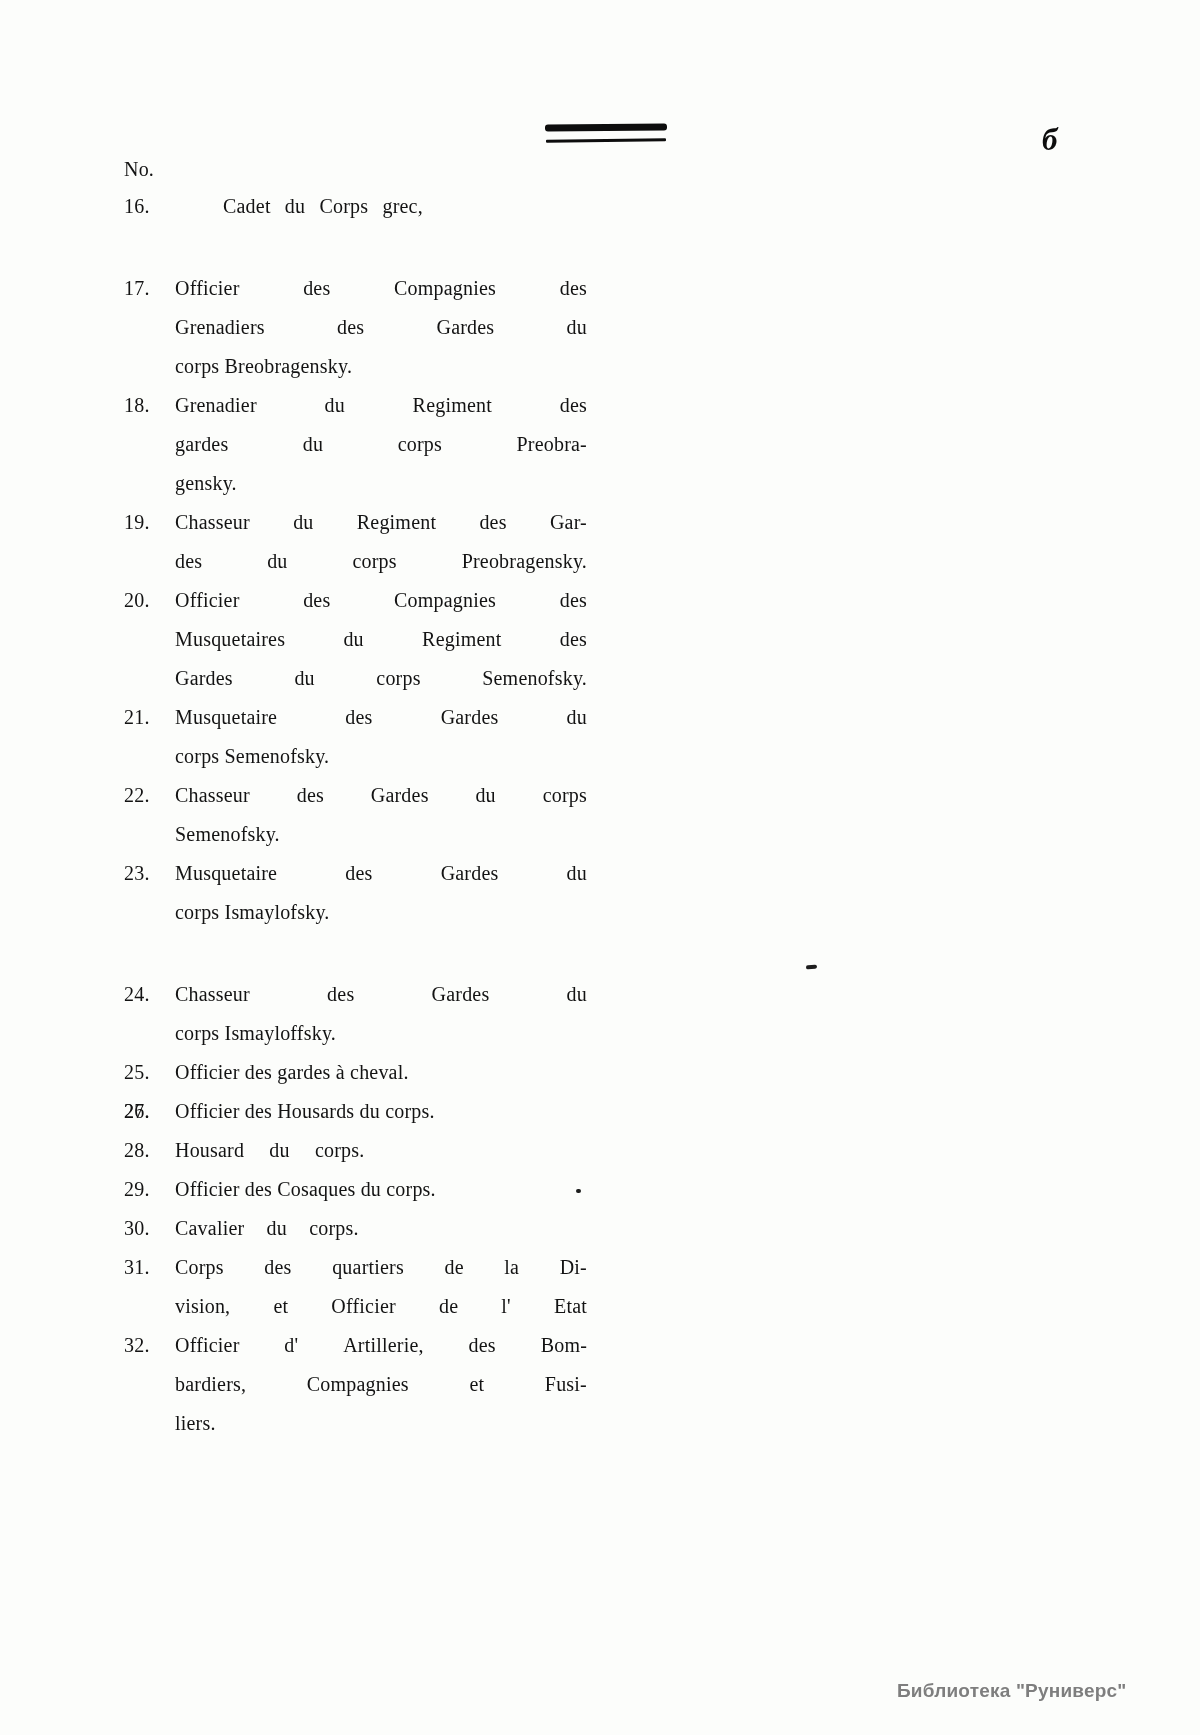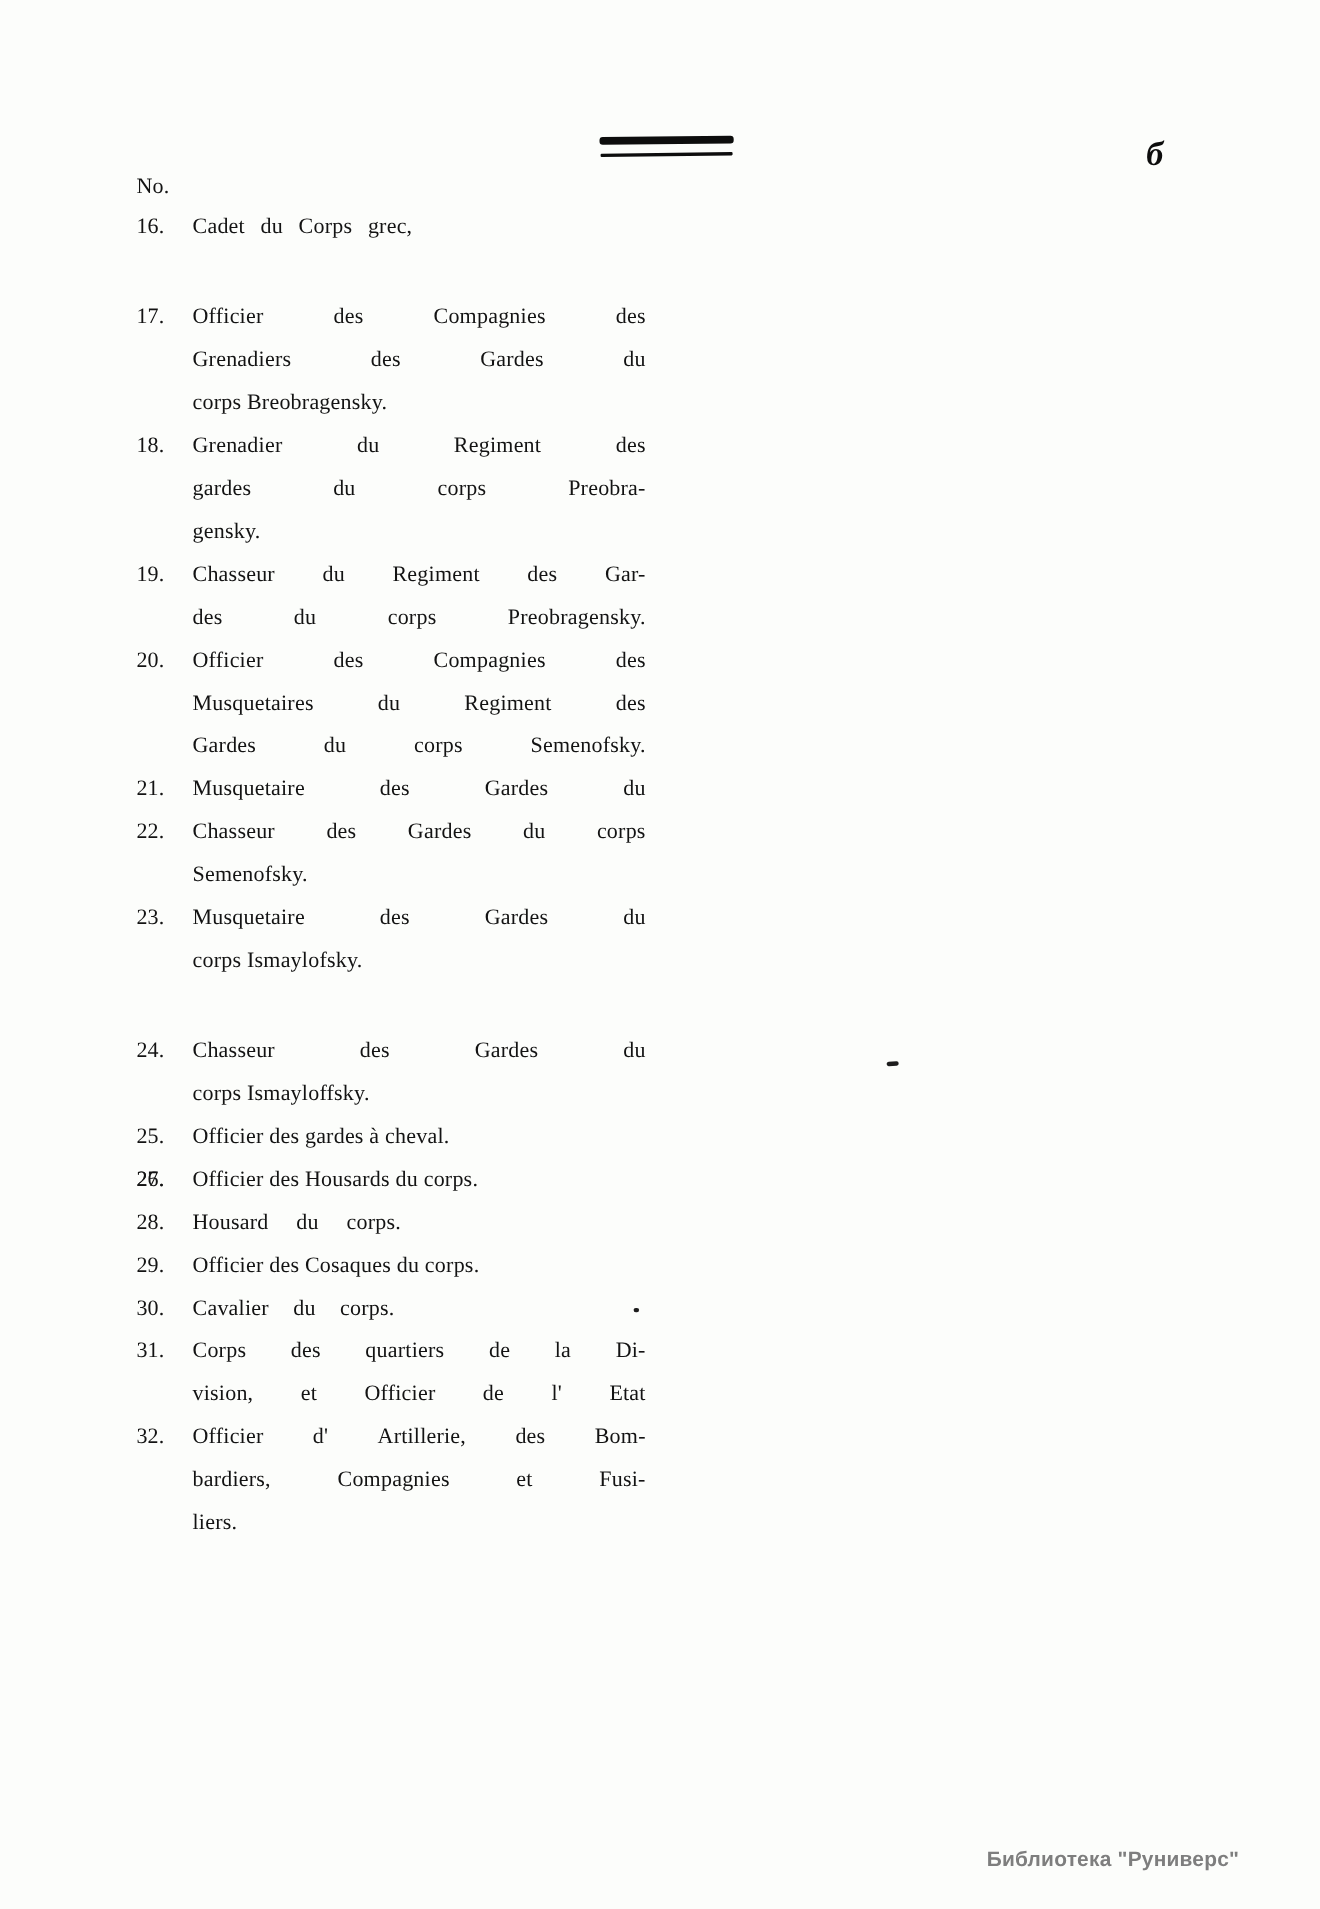--- a/index.html
+++ b/index.html
@@ -47,21 +47,21 @@
   <div class="ornament-rule rule-thick"></div>
   <div class="ornament-rule rule-thin"></div>
 
   <div class="page-marker">б</div>
 
   <div class="content">
     <div class="no-label">No.</div>
     <div>
         <div class="entry gap-after">
           <span class="num">16.</span>
-          <div class="line" style="word-spacing: 9px;">Cadet du Corps grec,</div>
+          <div class="line" style="word-spacing: 9px; margin-left: 48px;">Cadet du Corps grec,</div>
         </div>
         <div class="entry">
           <span class="num">17.</span>
           <div class="line justified">
             <span>Officier</span>
             <span>des</span>
             <span>Compagnies</span>
             <span>des</span>
           </div>
           <div class="line justified">
@@ -126,20 +126,21 @@
           </div>
         </div>
         <div class="entry">
           <span class="num">21.</span>
           <div class="line justified">
             <span>Musquetaire</span>
             <span>des</span>
             <span>Gardes</span>
             <span>du</span>
           </div>
+          <div class="line">corps Semenofsky.</div>
         </div>
         <div class="entry">
           <span class="num">22.</span>
           <div class="line justified">
             <span>Chasseur</span>
             <span>des</span>
             <span>Gardes</span>
             <span>du</span>
             <span>corps</span>
           </div>

